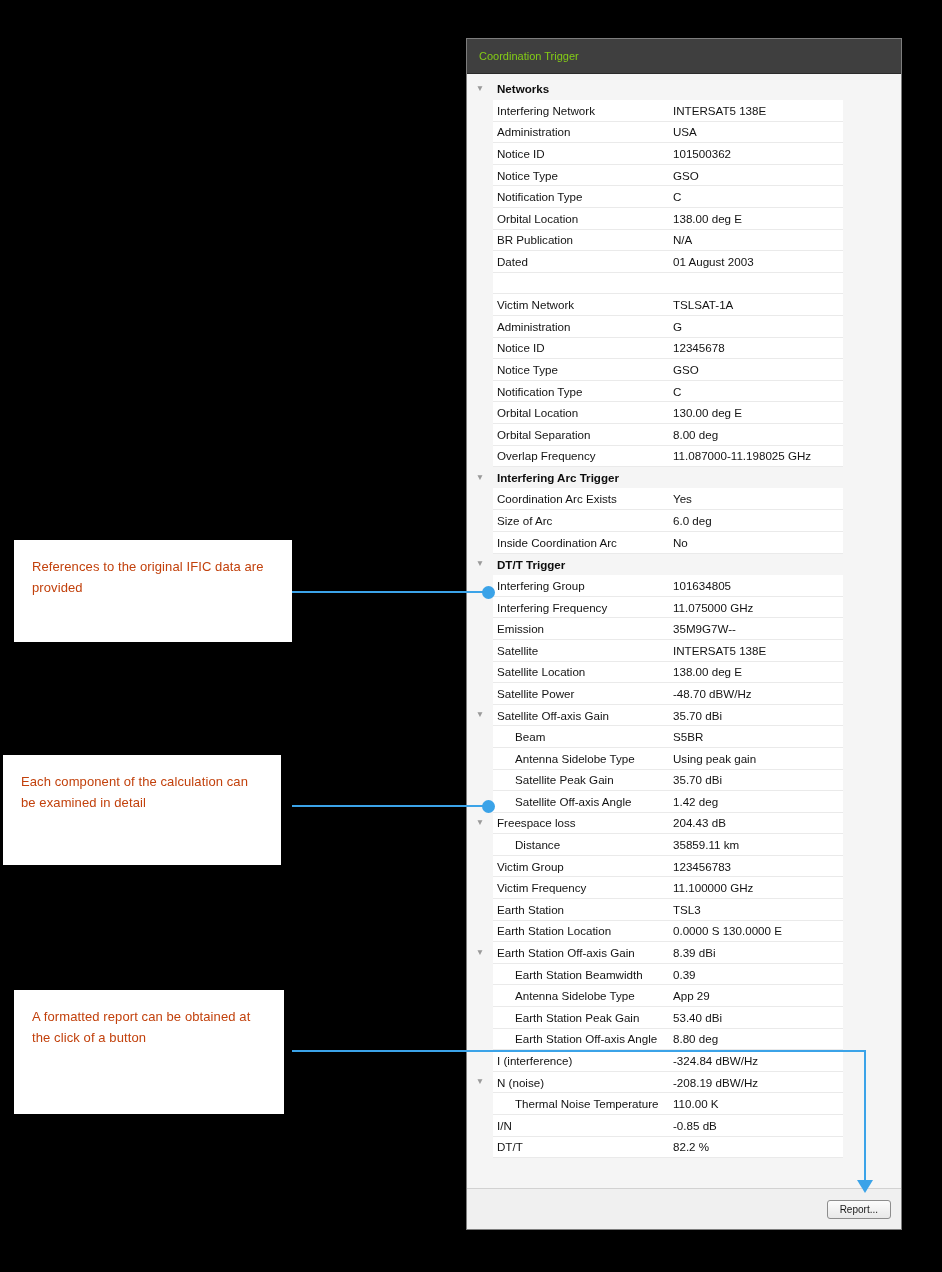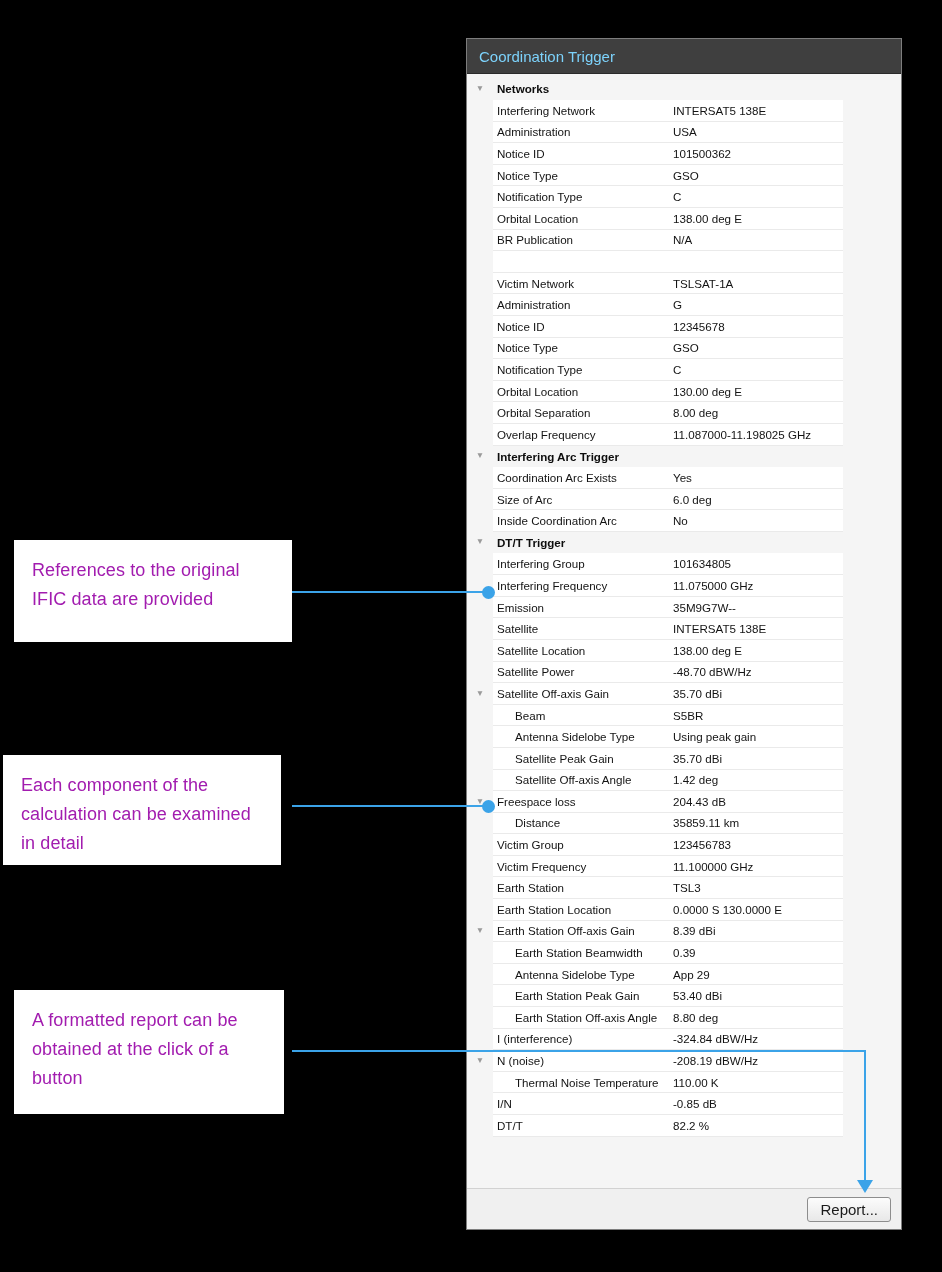--- a/index.html
+++ b/index.html
@@ -8,24 +8,24 @@
     width:942px;height:1272px;
     background:#000;
     font-family:"Liberation Sans", sans-serif;
     overflow:hidden;position:relative;
   }
 
   
   .callout{
     position:absolute;
     background:#ffffff;
-    color:#a21caf;
+    color:#c2410c;
     box-sizing:border-box;
     padding:16px 18px 14px 18px;
-    font-size:18px;
+    font-size:13px;
     line-height:1.62;
     letter-spacing:.1px;
     z-index:6;
   }
 
   .conn{position:absolute;background:#3ba3e8;z-index:5;}
   .conn-h{height:2px;}
   .conn-v{width:2px;}
   .conn-dot{
     position:absolute;width:13px;height:13px;border-radius:50%;
@@ -47,40 +47,40 @@
     box-sizing:border-box;
     z-index:3;
     display:flex;flex-direction:column;
   }
   .titlebar{
     height:34px;flex:0 0 34px;
     background:#3f3f3f;
     border-bottom:1px solid #2a2a2a;
     display:flex;align-items:center;
     padding-left:12px;
-    color:#7dd3fc;
-    font-size:15px;
+    color:#84cc16;
+    font-size:11px;
   }
   .body-area{
     flex:1 1 auto;
     position:relative;
     overflow:hidden;
     background:#f5f5f5;
     padding-top:4px;
   }
   .footer{
     flex:0 0 40px;height:40px;
     border-top:1px solid #d2d2d2;
     background:#f0f0f0;
     display:flex;align-items:center;justify-content:flex-end;
     padding-right:10px;
   }
   .report-btn{
     font-family:"Liberation Sans", sans-serif;
-    font-size:15px;color:#1a1a1a;
+    font-size:10px;color:#1a1a1a;
     background:linear-gradient(#fcfcfc,#e8e8e8);
     border:1px solid #8d8d8d;
     border-radius:3px;
     padding:3px 12px;
     cursor:pointer;
     min-width:61px;
   }
 
   
   .tree{width:100%;border-collapse:collapse;table-layout:fixed;}
@@ -255,20 +255,32 @@
               <span class="tw-blank"></span>
             </td>
             <td class="col-key">
               <span class="key ind-0">BR Publication</span>
             </td>
             <td class="col-val">
               <span class="val">N/A</span>
             </td>
             <td class="col-pad"></td>
           </tr>
+          <tr class="row-data">
+            <td class="col-tw">
+              <span class="tw-blank"></span>
+            </td>
+            <td class="col-key">
+              <span class="key ind-0">Dated</span>
+            </td>
+            <td class="col-val">
+              <span class="val">01 August 2003</span>
+            </td>
+            <td class="col-pad"></td>
+          </tr>
           <tr class="row-data row-spacer">
             <td class="col-tw">
               <span class="tw-blank"></span>
             </td>
             <td class="col-key">
               <span class="key ind-0"></span>
             </td>
             <td class="col-val">
               <span class="val"></span>
             </td>

